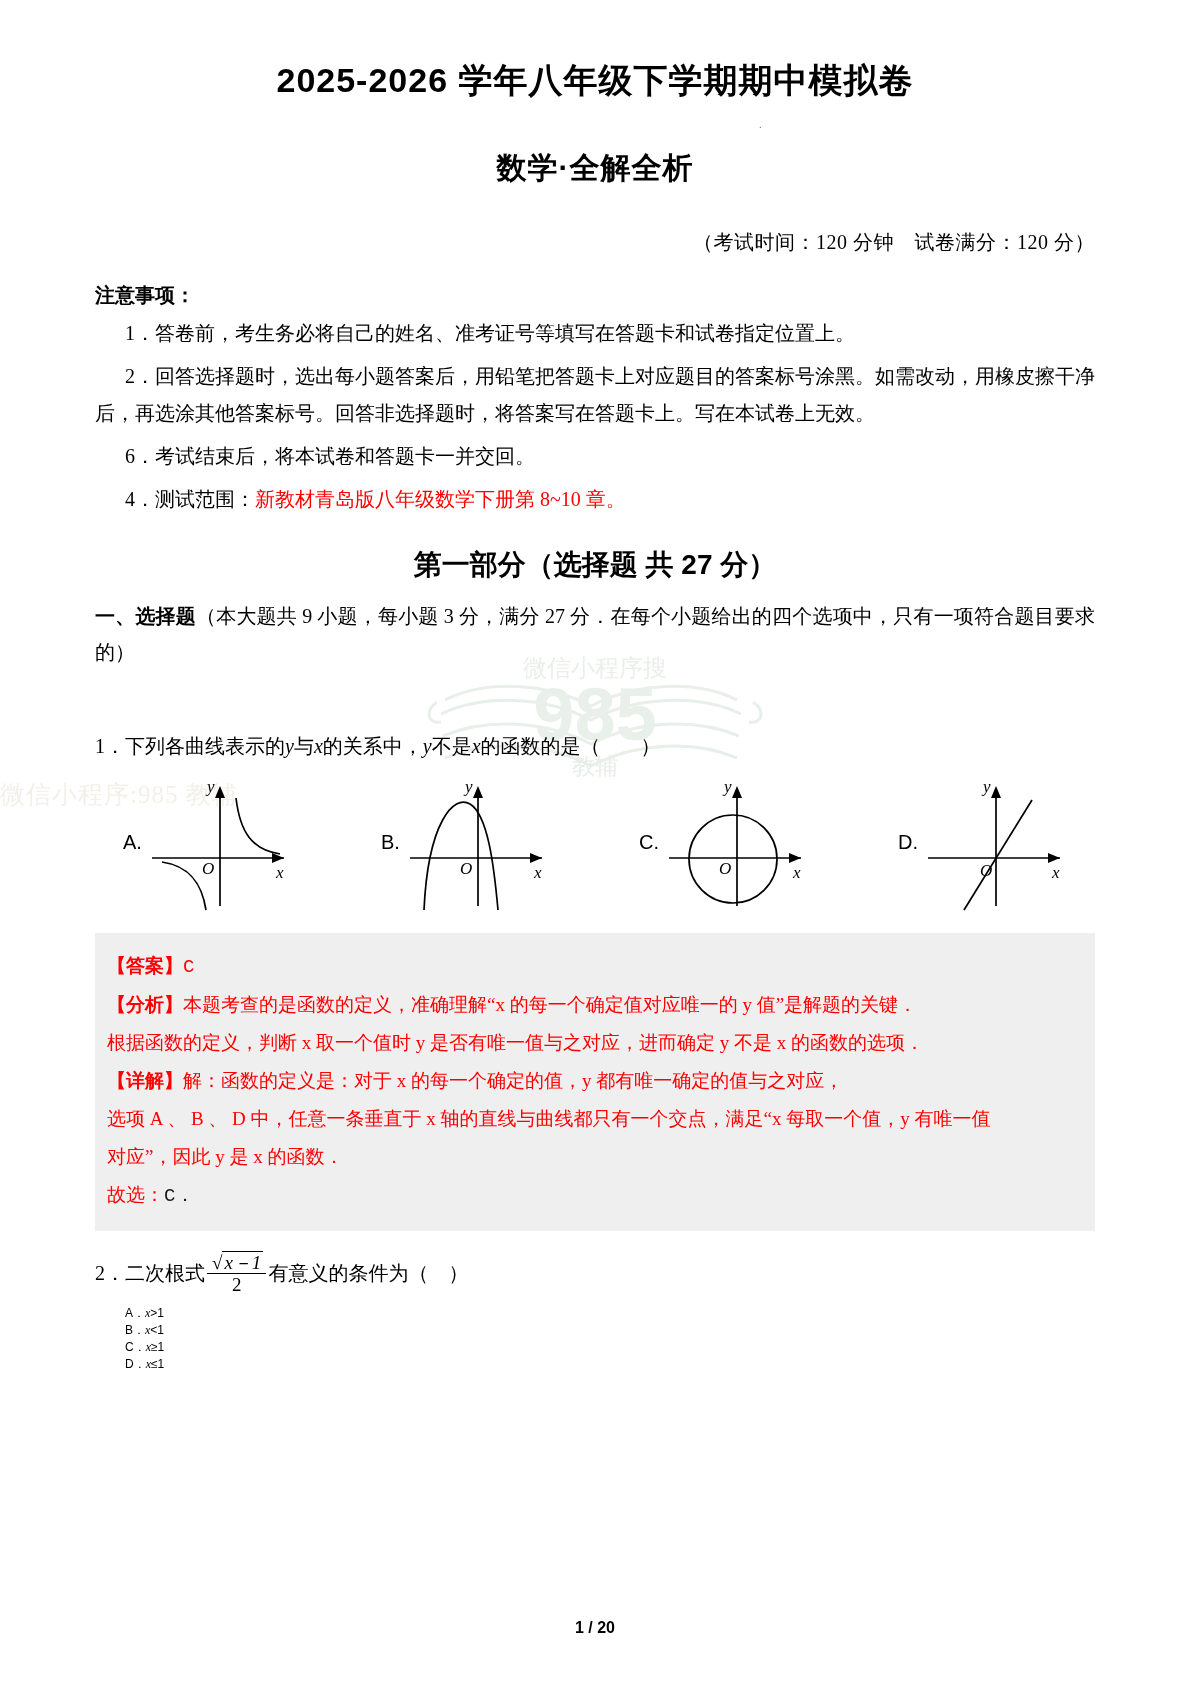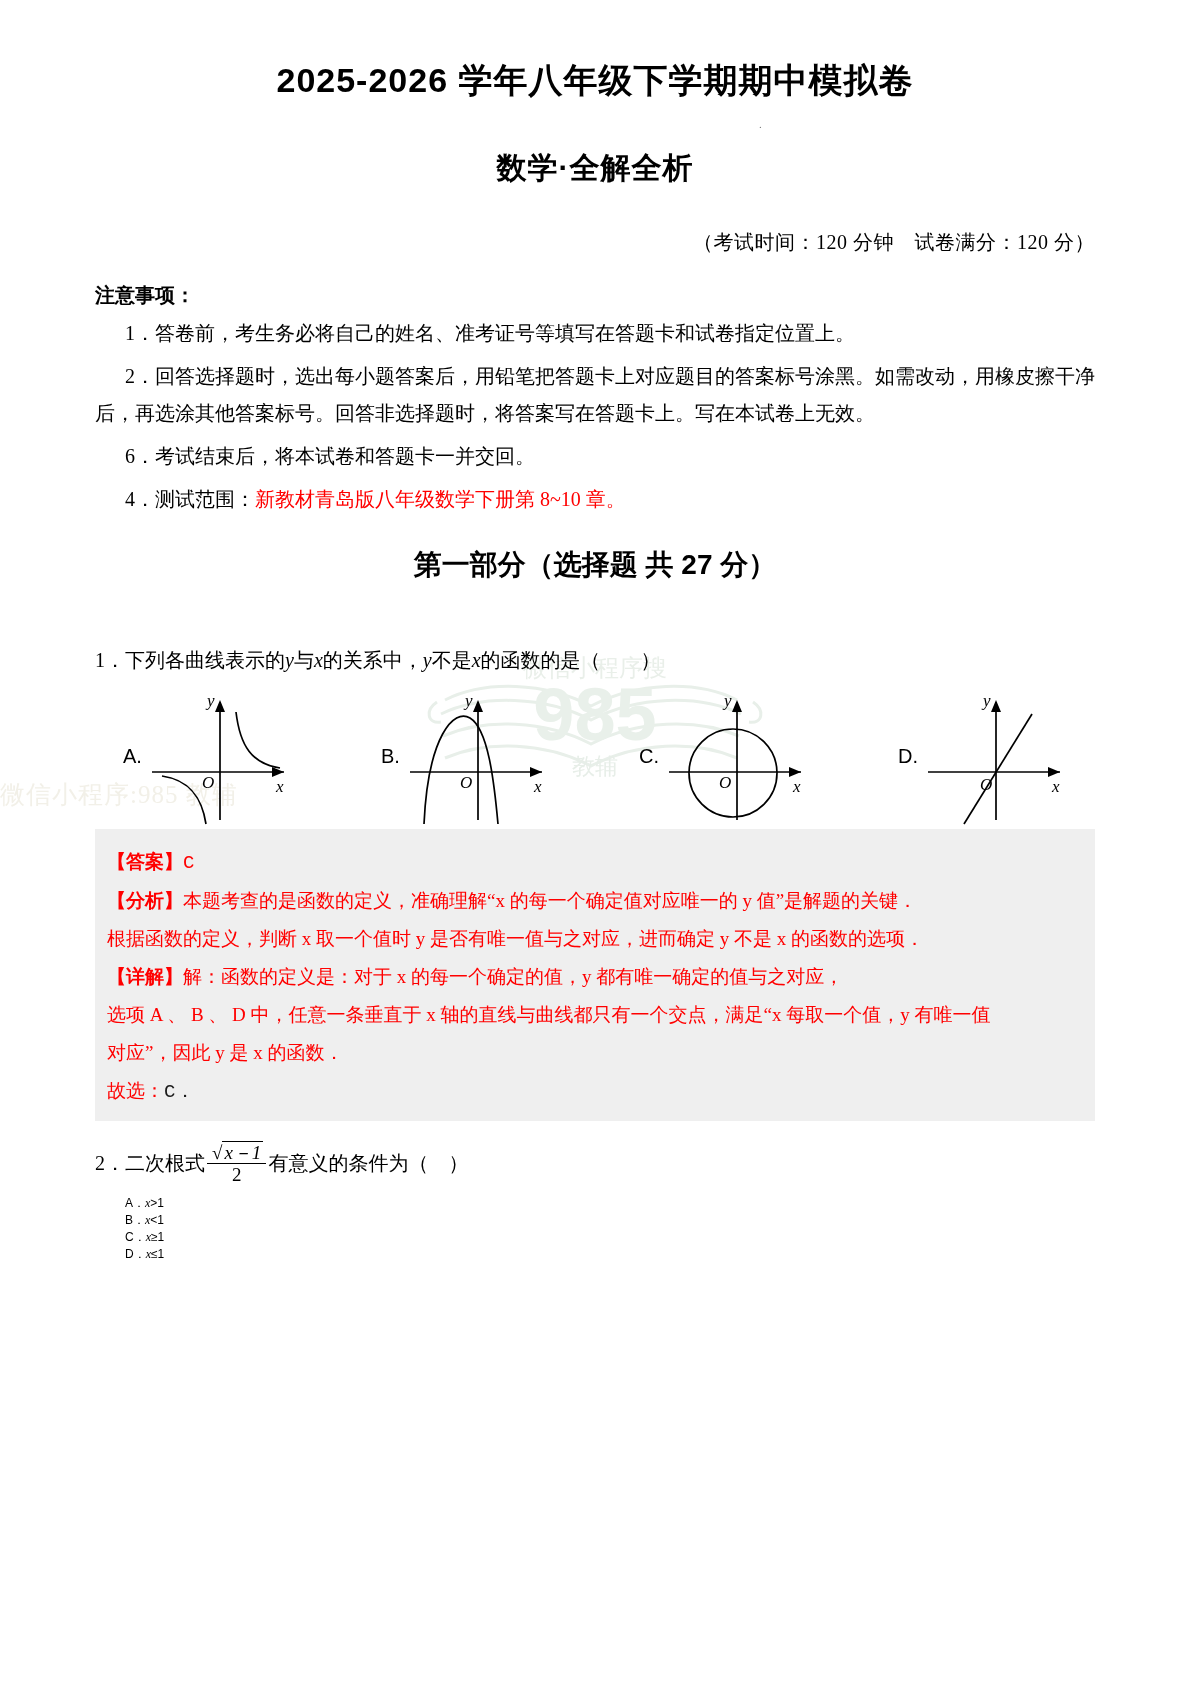--- a/index.html
+++ b/index.html
@@ -127,21 +127,22 @@
   .fig-label {
     font-family: "Liberation Sans", sans-serif;
     font-size: 20px;
     margin-right: 2px;
   }
   .fig-svg { display: block; }
 
   
   .answer-block {
     background: #efefef;
-    padding: 14px 12px 10px 12px;
+    margin-top: 18px;
+    padding: 14px 12px 16px 12px;
   }
   .ans-line {
     color: #ff0000;
     font-size: 19px;
     line-height: 2.0;
     text-align: justify;
   }
   .ans-line .tag { font-weight: bold; }
   .ans-line .dark { color: #1a1a1a; }
   .ans-mono { font-family: "Liberation Mono", monospace; }
@@ -222,20 +223,21 @@
 
     <div class="notice-head">注意事项：</div>
 
     <div class="notice-item">1．答卷前，考生务必将自己的姓名、准考证号等填写在答题卡和试卷指定位置上。</div>
     <div class="notice-item">2．回答选择题时，选出每小题答案后，用铅笔把答题卡上对应题目的答案标号涂黑。如需改动，用橡皮擦干净后，再选涂其他答案标号。回答非选择题时，将答案写在答题卡上。写在本试卷上无效。</div>
     <div class="notice-item">6．考试结束后，将本试卷和答题卡一并交回。</div>
     <div class="notice-item"><span>4．测试范围：</span><span class="hl">新教材青岛版八年级数学下册第 8~10 章。</span></div>
 
     <div class="part-head">第一部分（选择题 共 27 分）</div>
 
+    <div class="section-intro"><span class="b">一、选择题</span><span>（本大题共 9 小题，每小题 3 分，满分 27 分．在每个小题给出的四个选项中，只有一项符合题目要求的）</span></div>
 
     <div class="q-stem"><span>1．</span><span>下列各曲线表示的</span><span class="mi">y</span><span>与</span><span class="mi">x</span><span>的关系中，</span><span class="mi">y</span><span>不是</span><span class="mi">x</span><span>的函数的是（　　）</span></div>
 
     <div class="fig-row">
 
       <div class="fig-cell">
         <span class="fig-label">A.</span>
         <svg class="fig-svg" width="155" height="145" viewBox="0 0 155 145">
           <g stroke="#000" fill="none" stroke-width="1.7">
             <line x1="8" y1="88" x2="140" y2="88"></line>
@@ -319,13 +321,14 @@
 
     <div class="opt-row">
       <div class="opt"><span>A．</span><span class="mi">x</span><span>&gt;1</span></div>
       <div class="opt"><span>B．</span><span class="mi">x</span><span>&lt;1</span></div>
       <div class="opt"><span>C．</span><span class="mi">x</span><span>≥1</span></div>
       <div class="opt"><span>D．</span><span class="mi">x</span><span>≤1</span></div>
     </div>
 
   </div>
 
+  <div class="footer">1 / 20</div>
 </div>
 
 </body></html>

